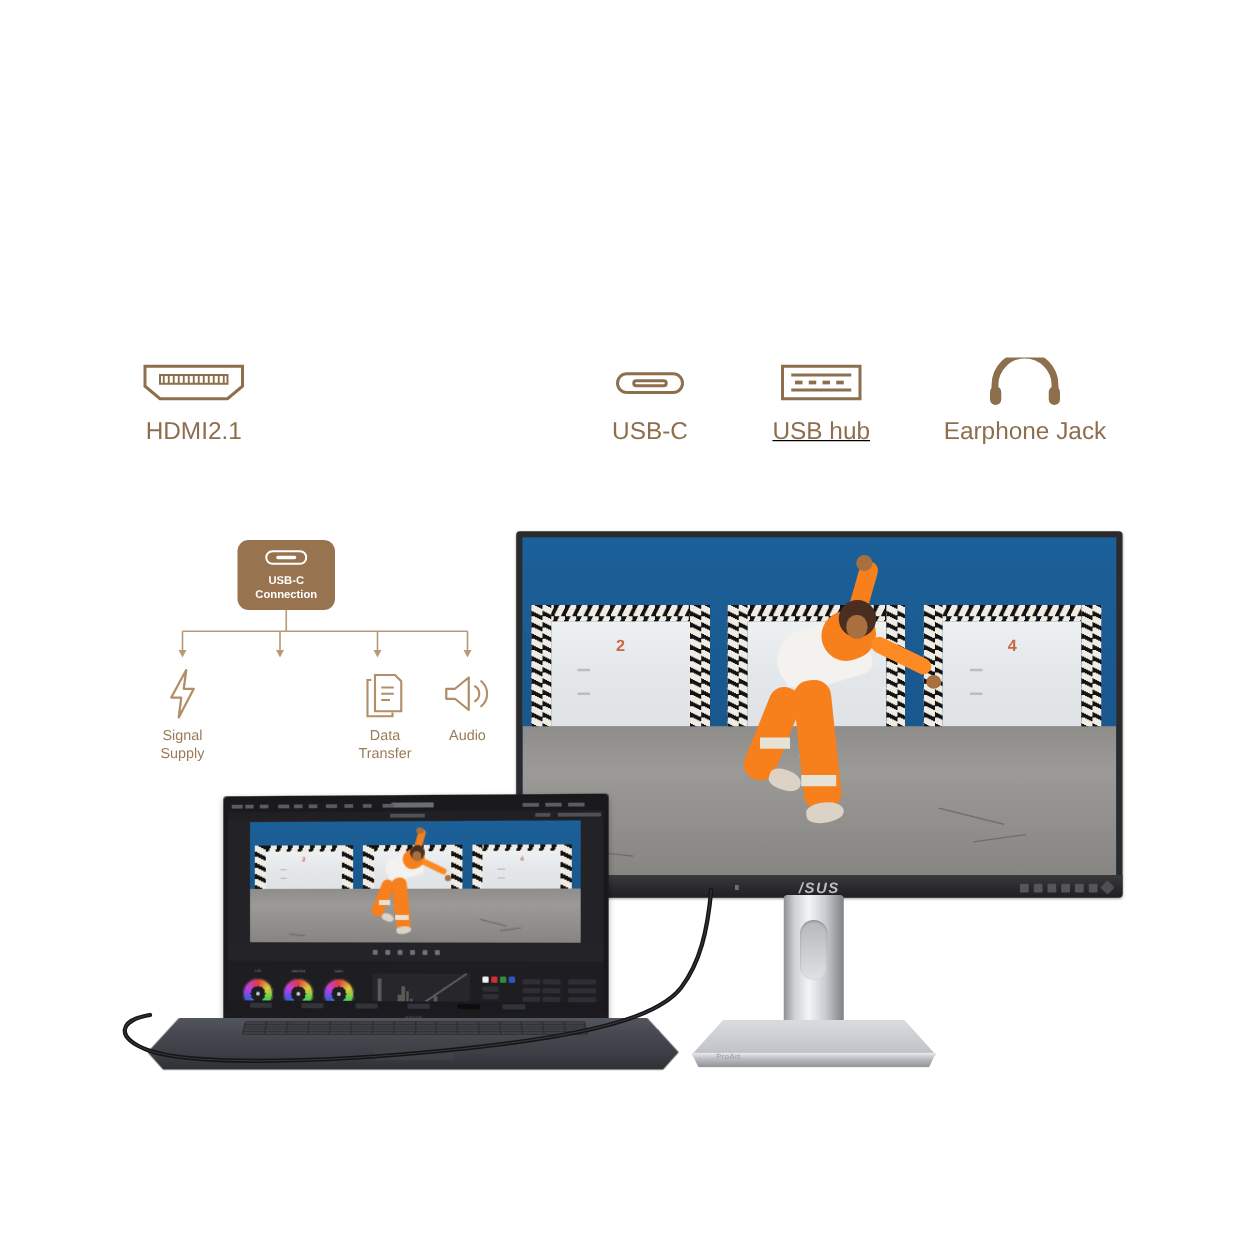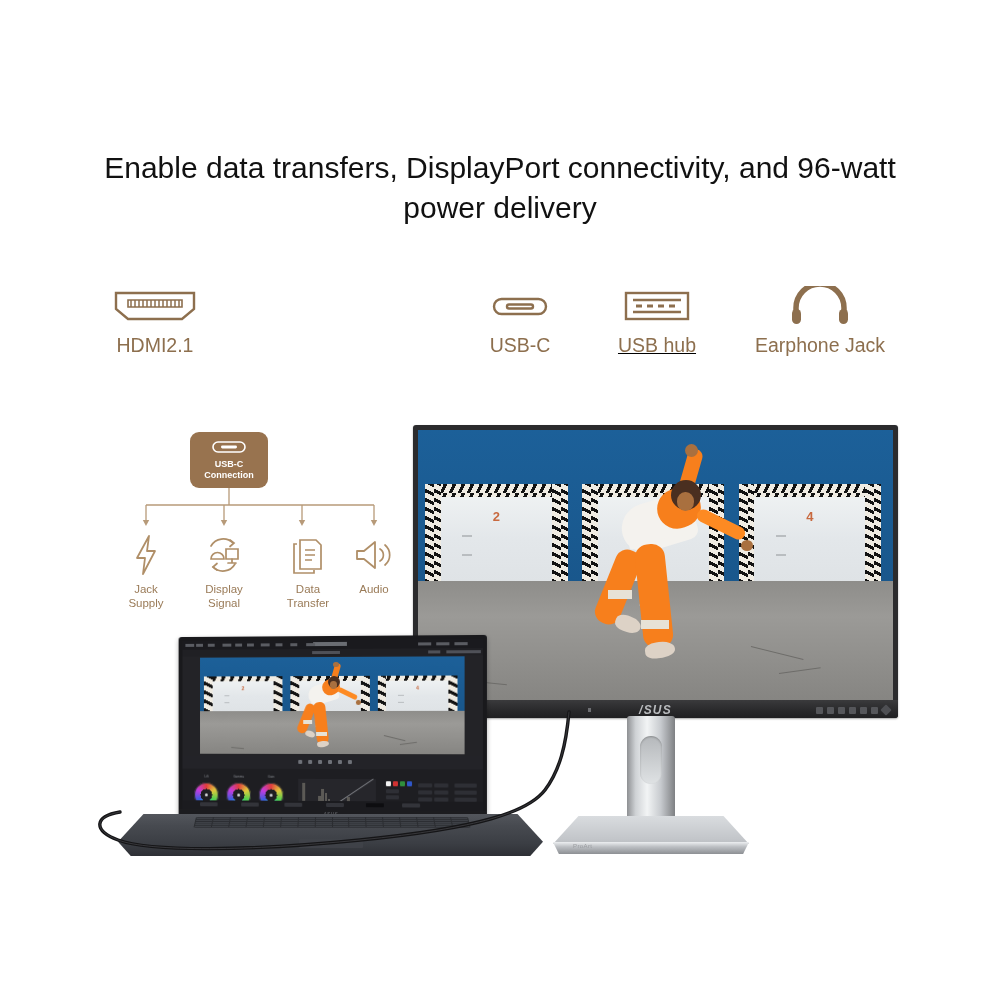--- a/index.html
+++ b/index.html
@@ -217,21 +217,20 @@
   .btnrow { position: absolute; height: 4px; background: #2e2f35; border-radius: 1px; }
   .ed-bottom { position: absolute; left: 0; right: 0; bottom: 0; height: 9px; background: #1b1b1f; }
   .ed-bottom .tab { position: absolute; top: 2px; height: 4px; background: #33343a; border-radius: 1px; }
   .ed-bottom .tab.act { background: #0d0d10; }
 </style>
 </head>
 <body>
 
 <div id="stage">
 
-  <div class="subtitle">Enable data transfers, DisplayPort connectivity, and 96-watt power delivery</div>
 
   <div class="ports">
 
     <div class="port" id="p0" style="left: 95px;">
       <div class="glyph">
         <svg width="86" height="34" viewBox="0 0 86 34">
           <path class="brown" stroke-width="2.4" d="M4 4 H82 V20 L70 30 H16 L4 20 Z"></path>
           <path class="brown" stroke-width="1.6" d="M16 11 H70 V18 H16 Z"></path>
           <g stroke="#8d6f4e" stroke-width="1.5">
             <path d="M19 11 v7 M23 11 v7 M27 11 v7 M31 11 v7 M35 11 v7 M39 11 v7 M43 11 v7 M47 11 v7 M51 11 v7 M55 11 v7 M59 11 v7 M63 11 v7 M67 11 v7"></path>
@@ -309,44 +308,25 @@
       </g>
     </svg>
 
     <div class="feat" id="f0" style="left: 34px; top: 98px;">
       <div class="fglyph">
         <svg width="26" height="42" viewBox="0 0 26 42">
           <path d="M16 2 L4 24 H12 L10 40 L22 17 H14 Z" fill="none" stroke="#b08f68" stroke-width="1.8" stroke-linejoin="round"></path>
         </svg>
       </div>
       <div class="flabel">
-        <div>Jack</div>
+        <div>Signal</div>
         <div>Supply</div>
       </div>
     </div>
 
-    <div class="feat" id="f1" style="left: 112px; top: 98px;">
-      <div class="fglyph">
-        <svg width="44" height="42" viewBox="0 0 44 42">
-          <g fill="none" stroke="#b08f68" stroke-width="1.7" stroke-linecap="round">
-            <path d="M9 12 a14 14 0 0 1 22 -3"></path>
-            <path d="M33 30 a14 14 0 0 1 -22 3"></path>
-            <path d="M28 6 l4 3 -4 3.5"></path>
-            <path d="M15 36 l-4 -3 4 -3.5"></path>
-            <path d="M24 15 H36 V25 H24 Z"></path>
-            <path d="M30 25 V29 M26 29 H34"></path>
-            <path d="M9 25 a6.5 6.5 0 0 1 13 0 Z"></path>
-          </g>
-        </svg>
-      </div>
-      <div class="flabel">
-        <div>Display</div>
-        <div>Signal</div>
-      </div>
-    </div>
 
     <div class="feat" id="f2" style="left: 196px; top: 98px;">
       <div class="fglyph">
         <svg width="36" height="42" viewBox="0 0 36 42">
           <g fill="none" stroke="#b08f68" stroke-width="1.7">
             <path d="M10 6 H26 L31 11 V35 H10 Z"></path>
             <path d="M7 10 H4 V39 H24 V36"></path>
             <path d="M15 16 H25 M15 21 H25 M15 26 H22"></path>
           </g>
         </svg>

